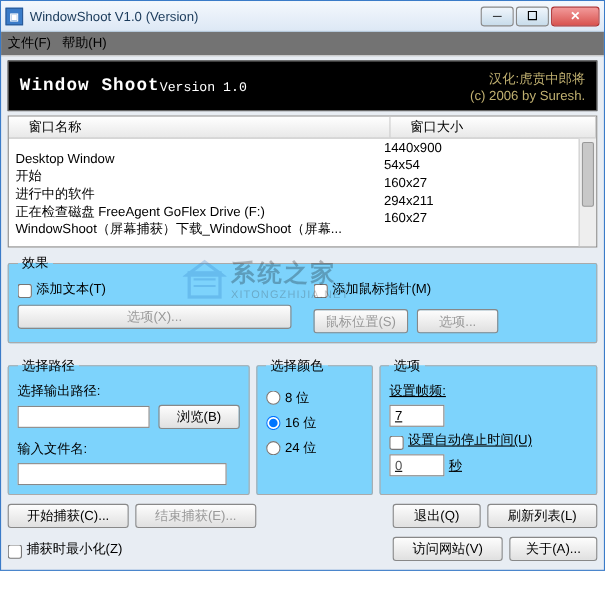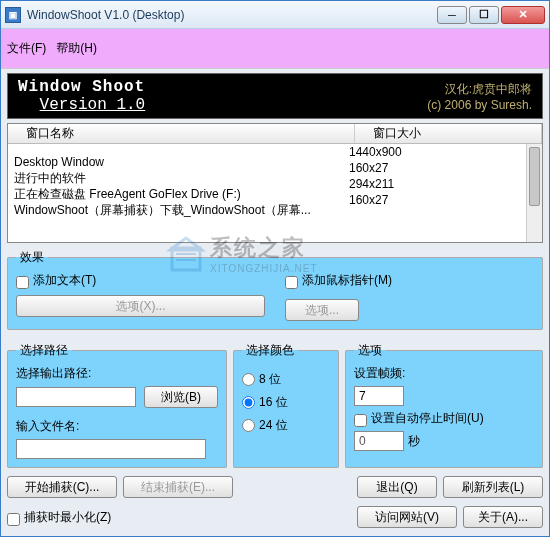--- a/index.html
+++ b/index.html
@@ -5,27 +5,27 @@
 * { box-sizing: border-box; margin: 0; padding: 0; font-family: "Microsoft YaHei", SimSun, Arial, sans-serif; font-size: 12px; }
 body { background: #fff; }
 .window { width: 550px; border: 1px solid #3a7bc8; background: #e8edf3; position: relative; }
 .titlebar { height: 28px; background: linear-gradient(#f4f8fd,#dde8f5); display: flex; align-items: center; padding: 0 4px; border-bottom: 1px solid #b8cfe5; }
 .title-icon { width: 16px; height: 16px; background: #3a7bc8; margin-right: 6px; border: 1px solid #2a5a98; display:flex; align-items:center; justify-content:center; color:#fff; font-size:9px; font-weight:bold;}
 .title-text { flex: 1; color: #1a3a5a; }
 .winbtn { width: 30px; height: 18px; margin-left: 2px; border: 1px solid #888; border-radius: 3px; display: flex; align-items: center; justify-content: center; font-size: 11px; font-weight: bold; cursor: pointer; }
 .winbtn.min { background: linear-gradient(#f0f6fc,#c8dceb); }
 .winbtn.max { background: linear-gradient(#f0f6fc,#c8dceb); }
 .winbtn.close { background: linear-gradient(#f29a9a,#d9534f); color: #fff; width: 44px; border-color:#b03030;}
-.menubar { height: 40px; background: #f0abfc; border-bottom: 1px solid #ccc; padding: 0 6px; display: flex; align-items: center; gap: 10px; }
+.menubar { height: 22px; background: #737373; border-bottom: 1px solid #ccc; padding: 0 6px; display: flex; align-items: center; gap: 10px; }
 .menuitem { cursor: pointer; }
 .content { padding: 4px 6px 8px 6px; }
 .banner { background: #000; color: #fff; height: 46px; display: flex; align-items: center; padding: 0 10px; position: relative; border:1px solid #666;}
-.banner-left { display: flex; flex-direction: column; align-items:flex-end; }
+.banner-left { display: flex; flex-direction: row; align-items:flex-end; }
 .banner-title { font-family: "Courier New", monospace; font-weight: bold; font-size: 16px; letter-spacing: 1px; }
-.banner-ver { font-family: "Courier New", monospace; font-size: 16px; text-decoration: underline; }
+.banner-ver { font-family: "Courier New", monospace; font-size: 12px; }
 .banner-right { margin-left: auto; text-align: right; color: #c0b070; font-size: 11px; }
 .table-area { border: 1px solid #888; background: #fff; margin-top: 4px; height: 120px; overflow: hidden; position: relative;}
 .table-head { display: flex; background: linear-gradient(#fff,#e8e8e8); border-bottom: 1px solid #bbb; height: 20px; align-items: center; }
 .th { padding: 0 6px; border-right: 1px solid #ccc; height: 100%; display: flex; align-items: center; margin-left: 12px; }
 .th1 { flex: 0 0 335px; }
 .th2 { flex: 1; }
 .table-body { font-family: SimSun, monospace; font-size: 12px; }
 .tr { display: flex; height: 16px; align-items: center; }
 .td1 { flex: 0 0 335px; padding: 0 6px; white-space: nowrap; overflow: hidden; margin-top: 20px; }
 .td2 { flex: 1; padding: 0 6px; }
@@ -46,30 +46,30 @@
 .radio-row { display: flex; align-items: center; gap: 4px; margin: 6px 0; cursor:pointer;}
 .bottom-row { display: flex; gap: 6px; margin-top: 8px; align-items: center; }
 .bottom-row .spacer { flex: 1; }
 .watermark { position: absolute; top: 232px; left: 165px; opacity: 0.25; pointer-events: none; display:flex; align-items:center; gap:4px;}
 .watermark .wm-icon { width: 40px; height: 40px; }
 .watermark .wm-text { display:flex; flex-direction:column; }
 .watermark .wm-main { font-size: 22px; font-weight: bold; color: #000; letter-spacing:2px;}
 .watermark .wm-sub { font-size: 10px; color: #333; letter-spacing:1px;text-align:right;}
 .effect-grid { display:flex; gap:20px; }
 .effect-col { flex:1; display:flex; flex-direction:column; gap:6px;}
-.opt-inner { display:flex; flex-direction:column; gap:4px;}
+.opt-inner { display:flex; flex-direction:column; gap:4px;text-decoration:underline;}
 .frm-row{ display:flex; align-items:center; gap:4px;}
 </style>
 </head>
 <body>
 
 <div class="window">
   <div class="titlebar">
     <div class="title-icon">▣</div>
-    <div class="title-text">WindowShoot V1.0 (Desktop)</div>
+    <div class="title-text">WindowShoot V1.0 (Version)</div>
     <div class="winbtn min">─</div>
     <div class="winbtn max">☐</div>
     <div class="winbtn close">✕</div>
   </div>
 
   <div class="menubar">
     <span class="menuitem">文件(F)</span>
     <span class="menuitem">帮助(H)</span>
   </div>
 
@@ -88,20 +88,24 @@
 
     <div class="table-area">
       <div class="table-head">
         <div class="th th1">窗口名称</div>
         <div class="th th2">窗口大小</div>
       </div>
       <div class="table-body">
         <div class="tr">
             <div class="td1">Desktop Window</div>
             <div class="td2">1440x900</div>
+          </div>
+        <div class="tr">
+            <div class="td1">开始</div>
+            <div class="td2">54x54</div>
           </div>
         <div class="tr">
             <div class="td1">进行中的软件</div>
             <div class="td2">160x27</div>
           </div>
         <div class="tr">
             <div class="td1">正在检查磁盘 FreeAgent GoFlex Drive (F:)</div>
             <div class="td2">294x211</div>
           </div>
         <div class="tr">
@@ -123,20 +127,21 @@
             <span>添加文本(T)</span>
           </label>
           <button class="btn disabled" disabled="">选项(X)...</button>
         </div>
         <div class="effect-col">
           <label class="chk-label">
             <input type="checkbox" style="">
             <span>添加鼠标指针(M)</span>
           </label>
           <div class="row">
+            <button class="btn disabled" disabled="">鼠标位置(S)</button>
             <button class="btn disabled" disabled="">选项...</button>
           </div>
         </div>
       </div>
     </fieldset>
 
     <div class="middle-area">
       <fieldset class="col-left">
         <legend>选择路径</legend>
         <div>选择输出路径:</div>

